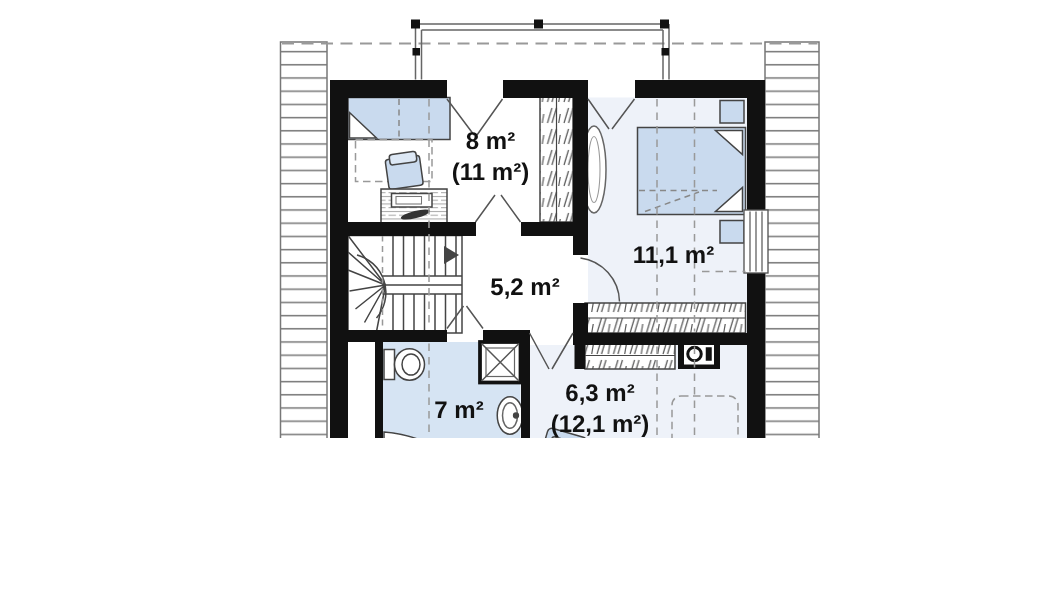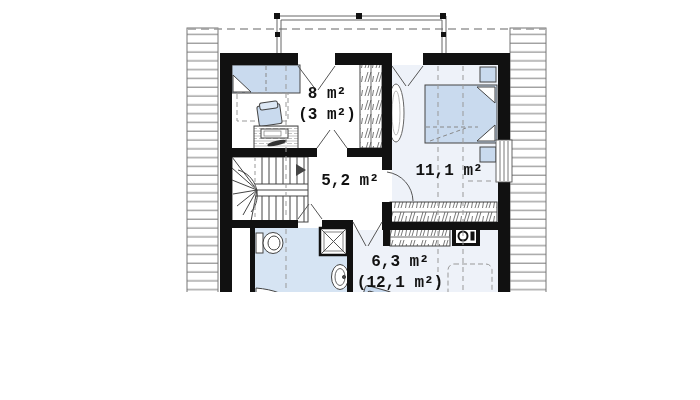--- a/index.html
+++ b/index.html
@@ -1,17 +1,17 @@
 <!DOCTYPE html>
 <html><head>
 <meta charset="utf-8">
 <style>
   html,body{margin:0;padding:0;background:#fff;}
   .stage{position:relative;width:700px;height:292px;background:#ffffff;overflow:hidden;
-         font-family:Liberation Mono, monospace;}
+         font-family:Liberation Sans, sans-serif;}
   .stage svg{position:absolute;left:0;top:0;}
   .room-label{position:absolute;transform:translate(-50%,-50%);text-align:center;
               font-weight:bold;font-size:16px;line-height:21px;color:#111;white-space:nowrap;}
 </style>
 </head>
 <body>
 
 <div class="stage">
 <svg width="700" height="400" viewBox="0 0 700 400">
   <defs>
@@ -217,27 +217,28 @@
   <g stroke="#999" stroke-width="1" stroke-dasharray="5 4" fill="none">
     <path d="M286 66 V219 M286 229 V337"></path>
     <path d="M438 66 V221 M438 231 V337"></path>
     <path d="M463 66 V221 M463 231 V337"></path>
     <path d="M468 181 H497"></path>
   </g>
 </svg>
 
   <div class="room-label" style="left:327px;top:105px;">
     <div>8 m²</div>
-    <div>(3 m²)</div>
+    <div>(11 m²)</div>
   </div>
   <div class="room-label" style="left:449px;top:171px;text-align:center;">
     <div>11,1 m²</div>
   </div>
-  <div class="room-label" style="left:350px;top:181px;">
+  <div class="room-label" style="left:350px;top:192px;">
     <div>5,2 m²</div>
   </div>
   <div class="room-label" style="left:306px;top:274px;">
+    <div>7 m²</div>
   </div>
   <div class="room-label" style="left:400px;top:273px;">
     <div>6,3 m²</div>
     <div>(12,1 m²)</div>
   </div>
 </div>
 
 </body></html>

